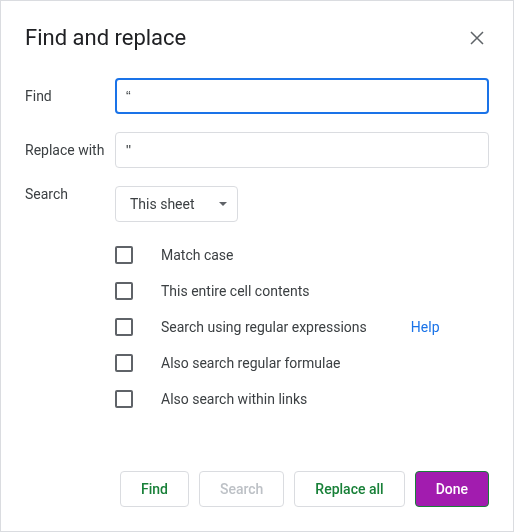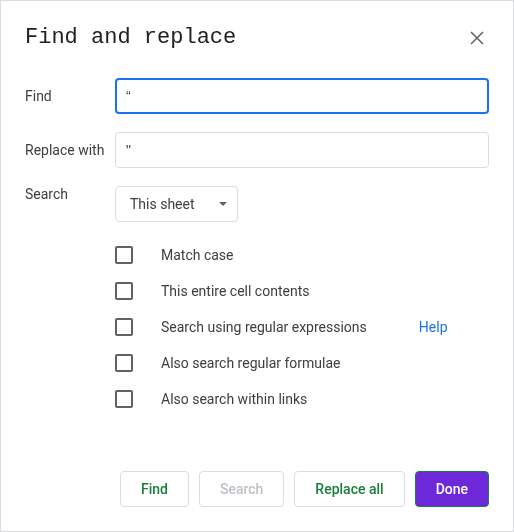--- a/index.html
+++ b/index.html
@@ -25,21 +25,20 @@
     .dialog-header {
       display: flex;
       justify-content: space-between;
       align-items: center;
       margin-bottom: 28px;
     }
     .dialog-title {
       font-size: 22px;
       font-weight: 400;
       color: #202124;
-      font-family: Liberation Mono, monospace;
     }
     .close-btn {
       width: 24px;
       height: 24px;
       cursor: pointer;
       color: #5f6368;
       display: flex;
       align-items: center;
       justify-content: center;
       font-size: 20px;
@@ -111,21 +110,21 @@
       cursor: pointer;
       flex-shrink: 0;
     }
     .checkbox-label {
       font-size: 14px;
       color: #3c4043;
     }
     .help-link {
       font-size: 14px;
       color: #1a73e8;
-      margin-left: 24px;
+      margin-left: 16px;
       cursor: pointer;
     }
     .button-row {
       position: absolute;
       bottom: 24px;
       right: 24px;
       display: flex;
       gap: 10px;
     }
     .btn {
@@ -143,21 +142,21 @@
     .btn-outline {
       background: #fff;
       border: 1px solid #dadce0;
       color: #188038;
     }
     .btn-outline.disabled {
       color: #bdc1c6;
       cursor: default;
     }
     .btn-primary {
-      background: #6d28d9;
+      background: #a21caf;
       border: 1px solid #188038;
       color: #fff;
     }
   </style>
 </head>
 <body>
 
 <div class="dialog">
   <div class="dialog-header">
     <div class="dialog-title">Find and replace</div>

